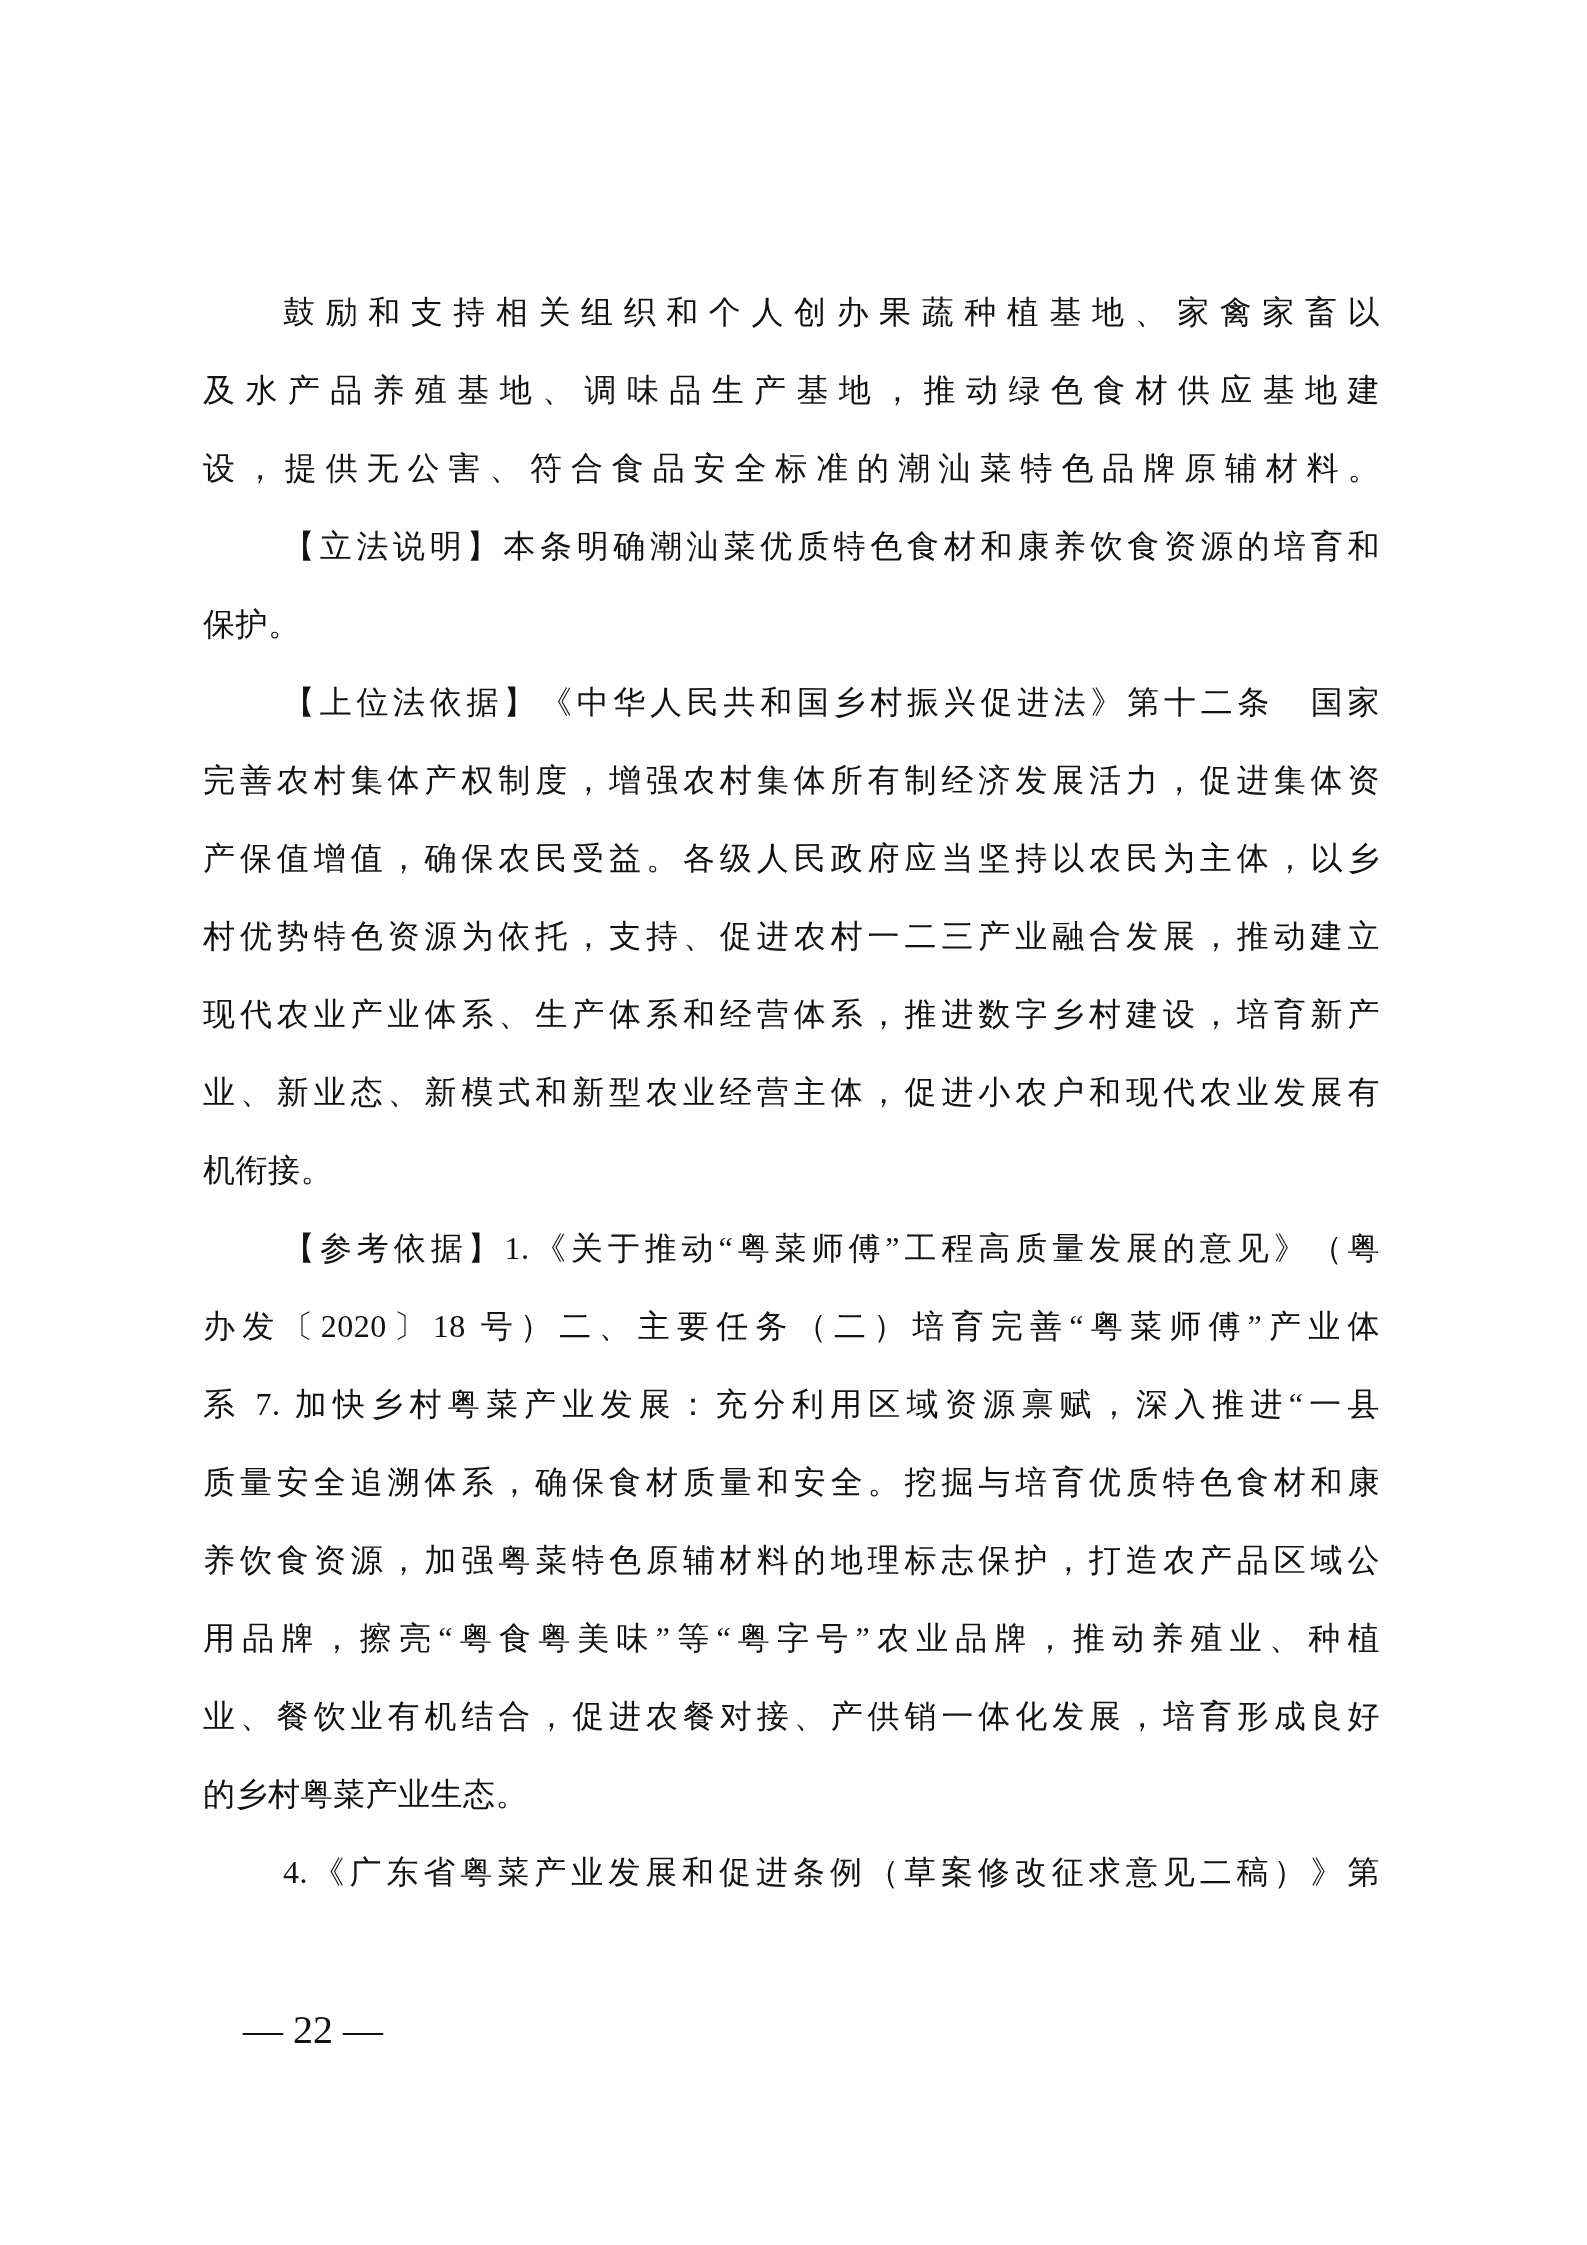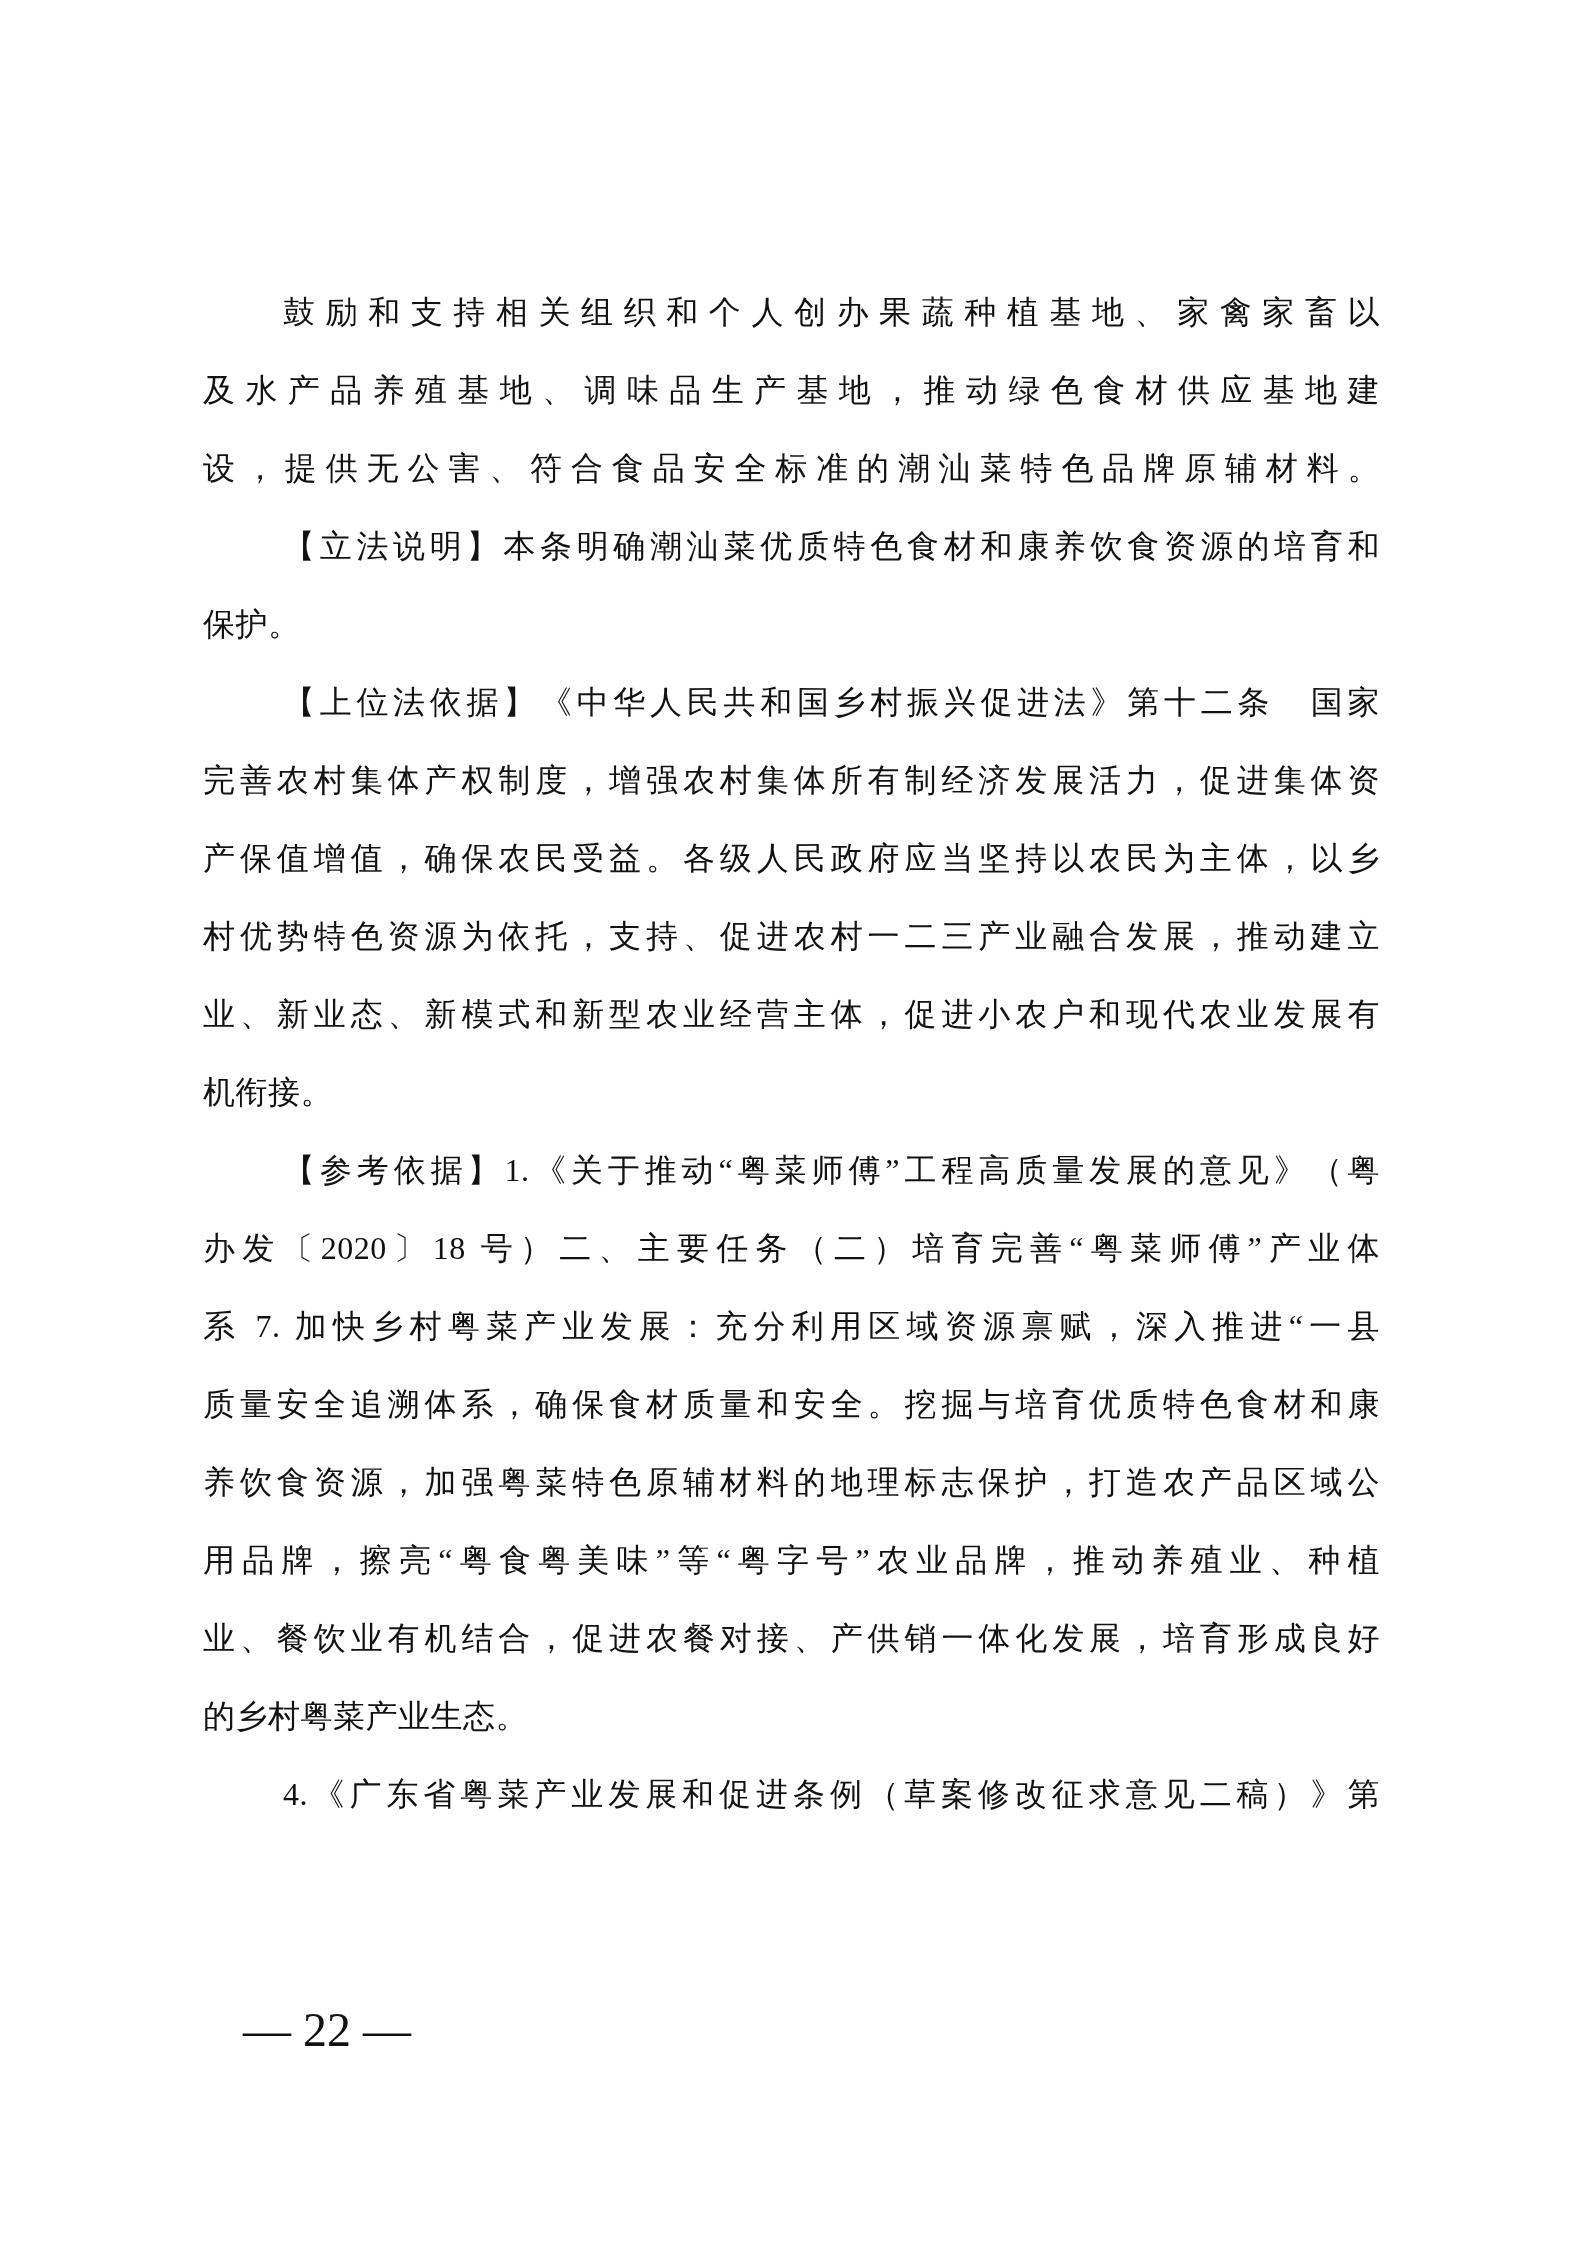--- a/index.html
+++ b/index.html
@@ -43,38 +43,39 @@
   }
   .end {
     text-align-last: left;
   }
   .footer {
     position: absolute;
     left: 243px;
     top: 2006px;
     height: 48px;
     line-height: 48px;
-    font-size: 48px;
+    font-size: 40px;
     color: #121212;
   }
 </style>
 </head>
 <body>
 
 <div class="page">
   <div class="text-block">
     <div class="line fill indent">鼓励和支持相关组织和个人创办果蔬种植基地、家禽家畜以</div>
     <div class="line fill">及水产品养殖基地、调味品生产基地，推动绿色食材供应基地建</div>
     <div class="line fill">设，提供无公害、符合食品安全标准的潮汕菜特色品牌原辅材料。</div>
     <div class="line fill indent">【立法说明】本条明确潮汕菜优质特色食材和康养饮食资源的培育和</div>
     <div class="line end">保护。</div>
     <div class="line fill indent">【上位法依据】《中华人民共和国乡村振兴促进法》第十二条　国家</div>
     <div class="line fill">完善农村集体产权制度，增强农村集体所有制经济发展活力，促进集体资</div>
     <div class="line fill">产保值增值，确保农民受益。各级人民政府应当坚持以农民为主体，以乡</div>
     <div class="line fill">村优势特色资源为依托，支持、促进农村一二三产业融合发展，推动建立</div>
+    <div class="line fill">现代农业产业体系、生产体系和经营体系，推进数字乡村建设，培育新产</div>
     <div class="line fill">业、新业态、新模式和新型农业经营主体，促进小农户和现代农业发展有</div>
     <div class="line end">机衔接。</div>
     <div class="line fill indent">【参考依据】1.《关于推动“粤菜师傅”工程高质量发展的意见》（粤</div>
     <div class="line fill">办发〔2020〕18 号）二、主要任务（二）培育完善“粤菜师傅”产业体</div>
     <div class="line fill">系 7. 加快乡村粤菜产业发展：充分利用区域资源禀赋，深入推进“一县</div>
     <div class="line fill">质量安全追溯体系，确保食材质量和安全。挖掘与培育优质特色食材和康</div>
     <div class="line fill">养饮食资源，加强粤菜特色原辅材料的地理标志保护，打造农产品区域公</div>
     <div class="line fill">用品牌，擦亮“粤食粤美味”等“粤字号”农业品牌，推动养殖业、种植</div>
     <div class="line fill">业、餐饮业有机结合，促进农餐对接、产供销一体化发展，培育形成良好</div>
     <div class="line end">的乡村粤菜产业生态。</div>

